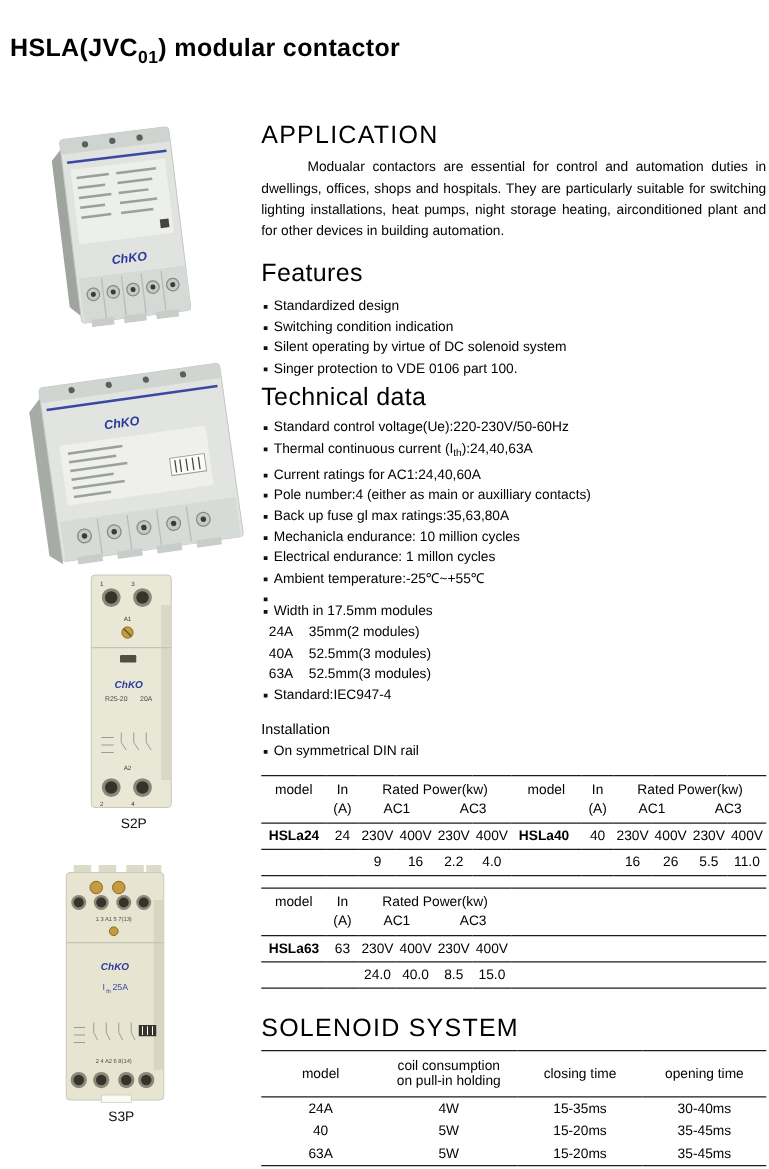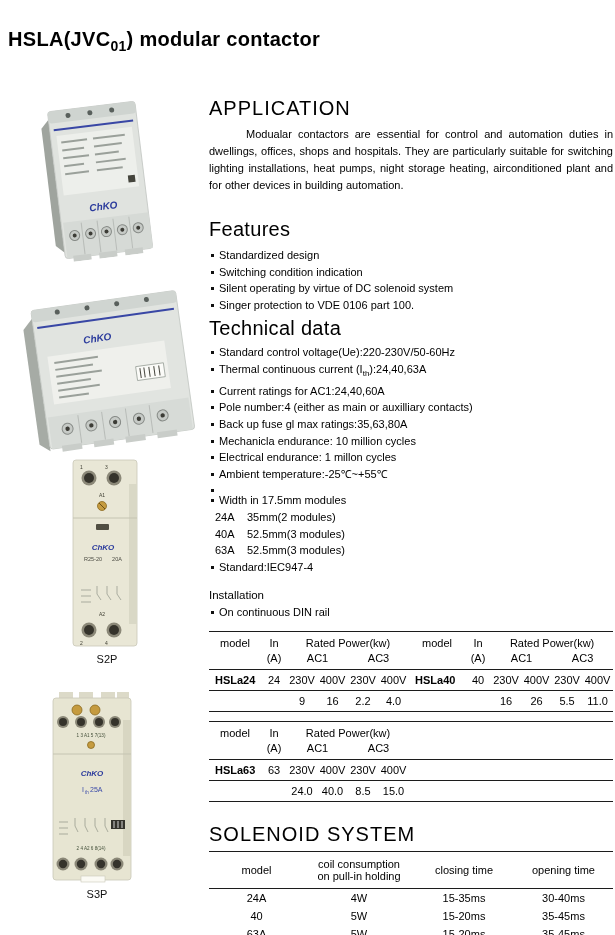--- a/index.html
+++ b/index.html
@@ -24,21 +24,21 @@
   .logo-sm{font-size:8px;font-weight:bold;font-style:italic;fill:#2a3a9c;}
   .tn{font-size:5px;fill:#3c3c30;}
   .tng{font-size:4.6px;fill:#44503a;}
   .tm{font-size:5.5px;fill:#4a4a42;}
   .blue-rate{font-size:7px;fill:#3a4aa8;}
   .blue-rate-sub{font-size:4.5px;fill:#3a4aa8;}
   
   #right{position:absolute;left:209px;top:97px;width:404px;}
   .h1{font-size:20px;font-weight:400;letter-spacing:1px;margin:0 0 6px 0;}
   .h1.tight{letter-spacing:.3px;}
-  .para{font-size:11px;line-height:17px;text-align:justify;text-indent:37px;margin:0 0 24px 0;}
+  .para{font-size:11px;line-height:17px;text-align:justify;text-indent:37px;margin:0 0 14px 0;}
   .li{display:flex;font-size:11px;line-height:16.6px;}
   .blt{flex:none;width:3px;height:3px;background:#111;margin:7px 5px 0 2px;}
   .mod-line{font-size:11px;line-height:16.6px;padding-left:6px;}
   .mod-amp{display:inline-block;width:32px;}
   .h-inst{font-size:11.5px;margin:14px 0 3px 0;}
   sub.sb{font-size:8px;}
   
   table{border-collapse:collapse;table-layout:fixed;width:404px;font-size:11px;margin-top:10px;
         border-top:1.5px solid #1c1c1c;border-bottom:1.5px solid #1c1c1c;}
   td{padding:0;text-align:center;white-space:nowrap;overflow:hidden;}
@@ -303,21 +303,21 @@
   <div class="mod-line"><span class="mod-amp">40A</span><span>52.5mm(3 modules)</span></div>
   <div class="mod-line"><span class="mod-amp">63A</span><span>52.5mm(3 modules)</span></div>
   <div class="li">
       <span class="blt"></span>
       <span>Standard:IEC947-4</span>
     </div>
 
   <div class="h-inst">Installation</div>
   <div class="li">
       <span class="blt"></span>
-      <span>On continuous DIN rail</span>
+      <span>On symmetrical DIN rail</span>
     </div>
 
   <table id="table1">
     <colgroup>
       <col style="width:52px">
         <col style="width:26px">
         <col style="width:30px">
         <col style="width:31px">
         <col style="width:30px">
         <col style="width:31px">

